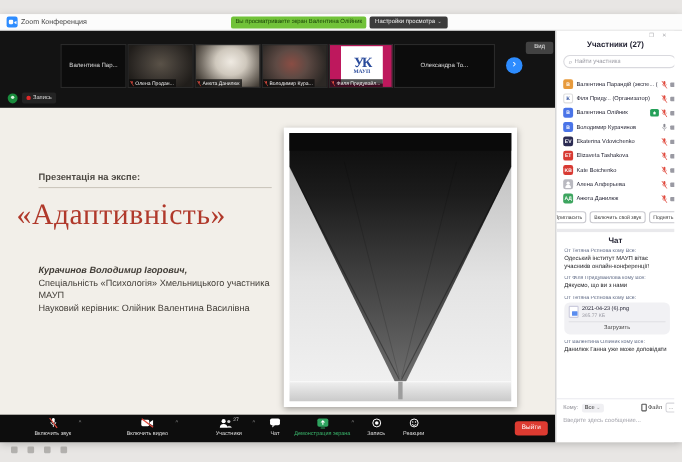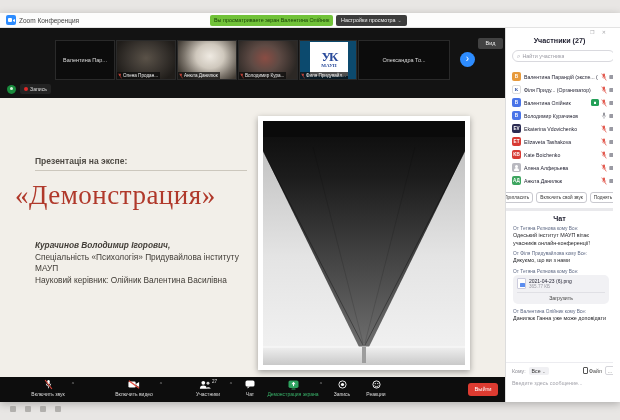--- a/index.html
+++ b/index.html
@@ -25,21 +25,21 @@
   .filmstrip { position:absolute; left:55px; top:12px; height:40px; display:flex; gap:1px; }
   .thumb { position:relative; height:40px; border:0.5px solid #2a2a2a; overflow:hidden; flex:none; }
   .thumb.nameonly { background:#0c0c0c; display:flex; align-items:center; justify-content:center; }
   .thumb.nameonly .cname { font-size:5.5px; color:#ddd; }
   .thumb .badge { position:absolute; left:0; bottom:0; max-width:100%; background:rgba(10,10,10,.72); color:#eee; font-size:4.6px; line-height:7px; padding:0 2px 0 1px; display:flex; align-items:center; gap:1px; white-space:nowrap; overflow:hidden; }
   .mini-mic { width:4px; height:6px; flex:none; }
   .thumb.v1 { width:60px; background:radial-gradient(ellipse 55% 70% at 50% 45%, #5a5248 0%, #3a3530 55%, #201d1a 100%); }
   .thumb.v2 { width:60px; background:radial-gradient(ellipse 60% 80% at 55% 40%, #efeae2 0%, #cfc8bd 40%, #7a736a 75%, #433d36 100%); }
   .thumb.v3 { width:60px; background:radial-gradient(ellipse 55% 75% at 45% 45%, #8a4d44 0%, #5e4a44 45%, #2c2825 100%); }
   .thumb.t1 { width:60px; } .thumb.t6 { width:92px; }
-  .thumb.logo { width:58px; background:#0c4a6e; }
+  .thumb.logo { width:58px; background:#be185d; }
   .maup-card { position:absolute; left:10px; top:1px; width:38px; height:34px; background:#fff; display:flex; flex-direction:column; align-items:center; justify-content:center; }
   .maup-glyph { font-family:"Liberation Serif", serif; font-weight:bold; color:#2a4b9b; font-size:13px; line-height:13px; letter-spacing:-2px; }
   .maup-text { font-family:"Liberation Serif", serif; font-weight:bold; color:#2a4b9b; font-size:5px; }
   .next-arrow { position:absolute; left:460px; top:24px; width:15px; height:15px; border-radius:50%; background:#2d8cff; color:#fff; font-size:10px; line-height:14px; text-align:center; }
   .view-btn { position:absolute; left:478px; top:10px; width:25px; height:11px; background:rgba(70,70,70,.92); border-radius:2px; color:#eee; font-size:5.4px; line-height:11px; text-align:center; }
 
   .rec-bar { position:absolute; left:7px; top:56px; display:flex; align-items:center; gap:4px; }
   .shield { width:9px; height:9px; background:#1a8c3d; border-radius:50% 50% 50% 50%/45% 45% 55% 55%; position:relative; }
   .shield:before { content:""; position:absolute; left:3px; top:2.5px; width:3px; height:3px; border-radius:50%; background:#d8f2de; }
   .rec-pill { height:10px; background:#232323; border-radius:2px; display:flex; align-items:center; gap:2px; padding:0 4px; }
@@ -188,24 +188,24 @@
       <span class="shield"></span>
       <span class="rec-pill">
           <span class="rec-dot"></span>
           <span>Запись</span>
         </span>
     </div>
 
     <div class="slide">
       <div class="kicker">Презентація на экспе:</div>
       <div class="rule"></div>
-      <div class="slide-title">«Демонстрация»</div>
+      <div class="slide-title">«Адаптивність»</div>
       <div class="slide-details">
         <div class="b">Курачинов Володимир Ігорович,</div>
-        <div>Спеціальність «Психологія» Придувайлова інституту</div>
+        <div>Спеціальність «Психологія» Хмельницького участника</div>
         <div>МАУП</div>
         <div>Науковий керівник: Олійник Валентина Василівна</div>
       </div>
       <div class="photo">
         <svg viewBox="0 0 202 244" preserveAspectRatio="none">
           <defs>
             <linearGradient id="sky" x1="0" y1="0" x2="0" y2="1">
               <stop offset="0" stop-color="#b9b9b9"></stop>
                 <stop offset="0.6" stop-color="#e4e4e4"></stop>
                 <stop offset="1" stop-color="#f0f0f0"></stop>

